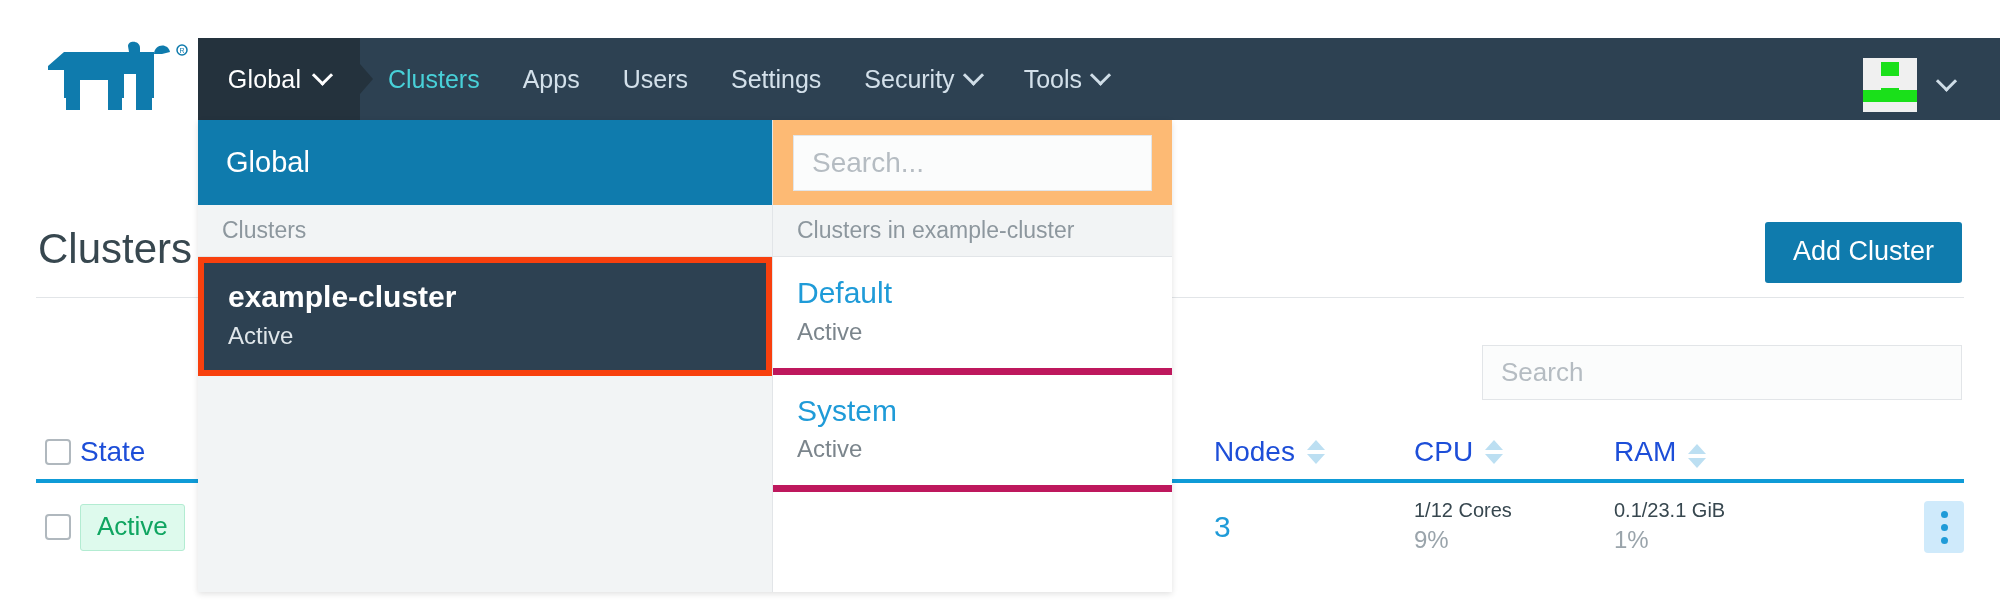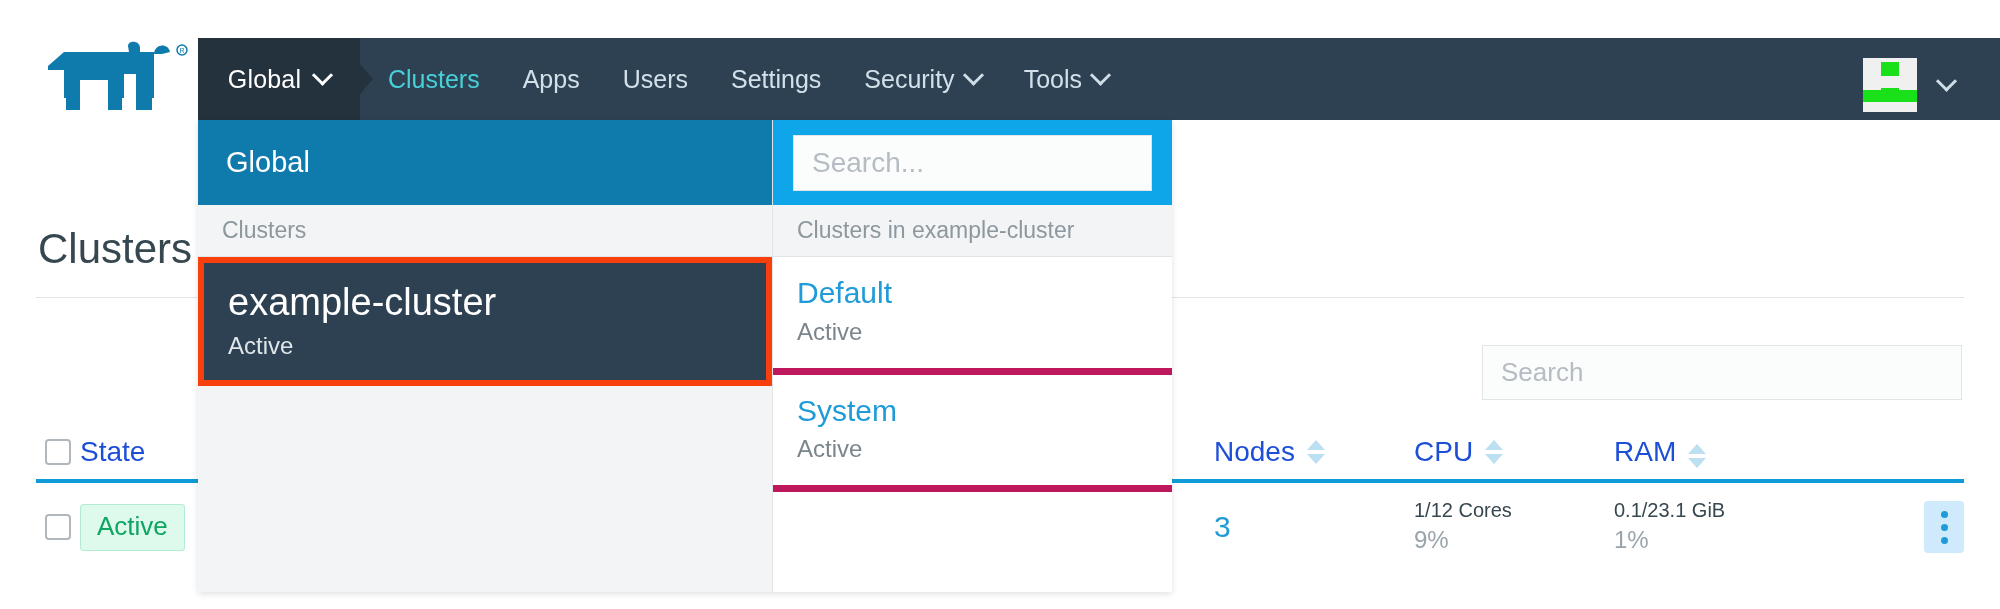--- a/index.html
+++ b/index.html
@@ -177,24 +177,24 @@
     height: 52px; background: #f2f4f5; border-bottom: 1px solid #e2e5e8;
     display: flex; align-items: center; padding-left: 24px;
   }
   .dd-subhead span { color: #8d979e; font-size: 23px; }
 
   .dd-item-selected {
     margin: 0 0 0 0; background: #2d4152;
     border: 6px solid #f8400e;
     padding: 14px 0 16px 24px; cursor: pointer;
   }
-  .dd-item-selected .nm { color: #ffffff; font-size: 38px; line-height: 1.35; }
+  .dd-item-selected .nm { color: #ffffff; font-size: 30px; line-height: 1.35; font-weight: bold; }
   .dd-item-selected .st { color: #dfe6ea; font-size: 24px; line-height: 1.5; }
 
-  .dd-search-wrap { height: 85px; background: #0ea5e9; display: flex; align-items: center; padding: 0 20px; }
+  .dd-search-wrap { height: 85px; background: #fdba74; display: flex; align-items: center; padding: 0 20px; }
   .dd-search {
     width: 100%; height: 56px; background: #fbfcfc; border: 1px solid #e2e5e8;
     font-size: 28px; color: #b5bcc2; padding: 0 18px;
     font-family: "Liberation Sans", sans-serif; outline: none;
   }
   .dd-search::placeholder { color: #b5bcc2; }
 
   .dd-proj {
     padding: 16px 0 18px 24px; border-bottom: 7px solid #be185d; cursor: pointer; background:#fff;
   }
@@ -216,20 +216,21 @@
         <rect x="30" y="52" width="14" height="18"></rect>
         <rect x="72" y="52" width="14" height="18"></rect>
         <rect x="100" y="52" width="16" height="18"></rect>
       </g>
       <circle cx="146" cy="10" r="5" fill="none" stroke="#0f7bad" stroke-width="1.5"></circle>
       <text x="146" y="13" font-size="7" fill="#0f7bad" text-anchor="middle" font-family="Liberation Sans, sans-serif">R</text>
     </svg>
   </div>
 
   <div class="page-title">Clusters</div>
+  <button class="add-cluster">Add Cluster</button>
   <div class="hr-top"></div>
 
 
   <input class="table-search" placeholder="Search" style="">
 
   <div class="tbl">
     <div class="thead">
       <div class="col-chk">
         <div class="cbx"></div>
       </div>

